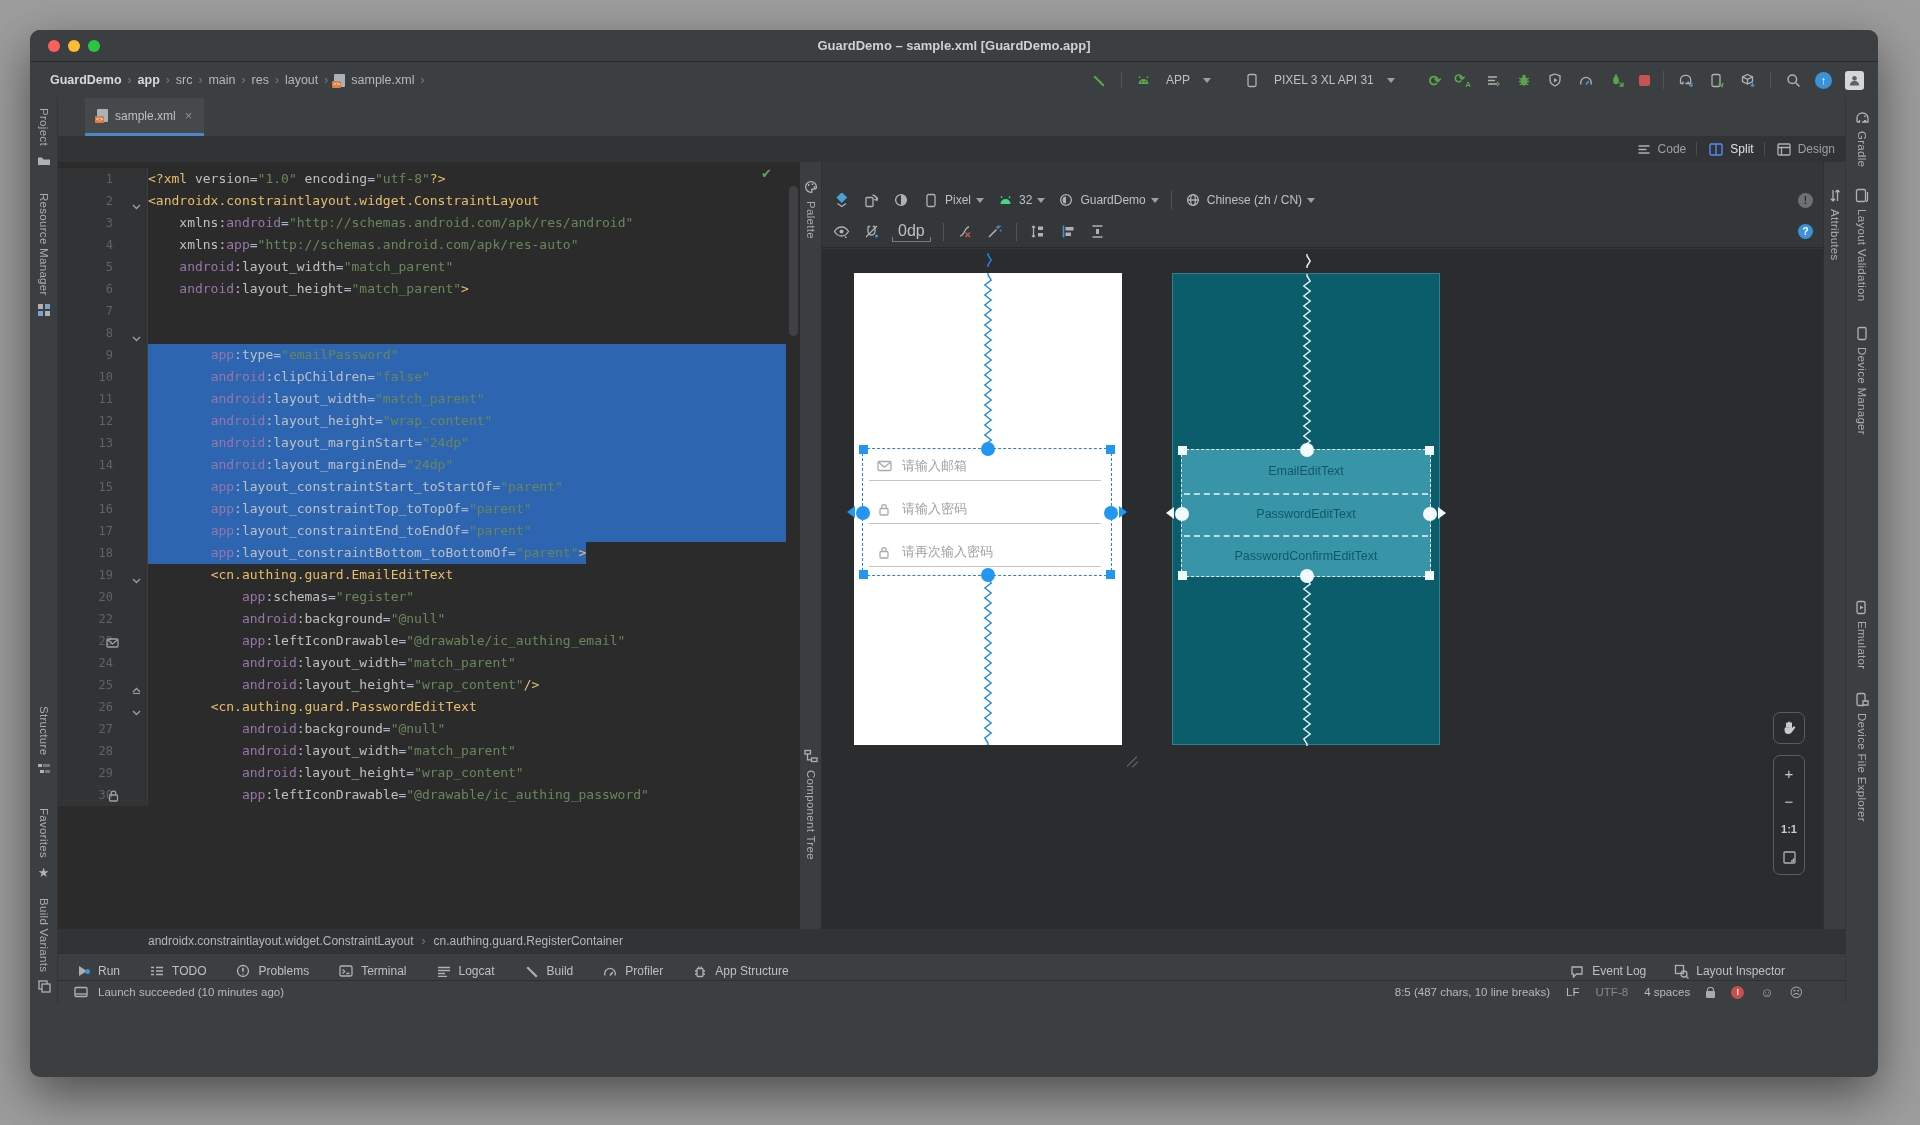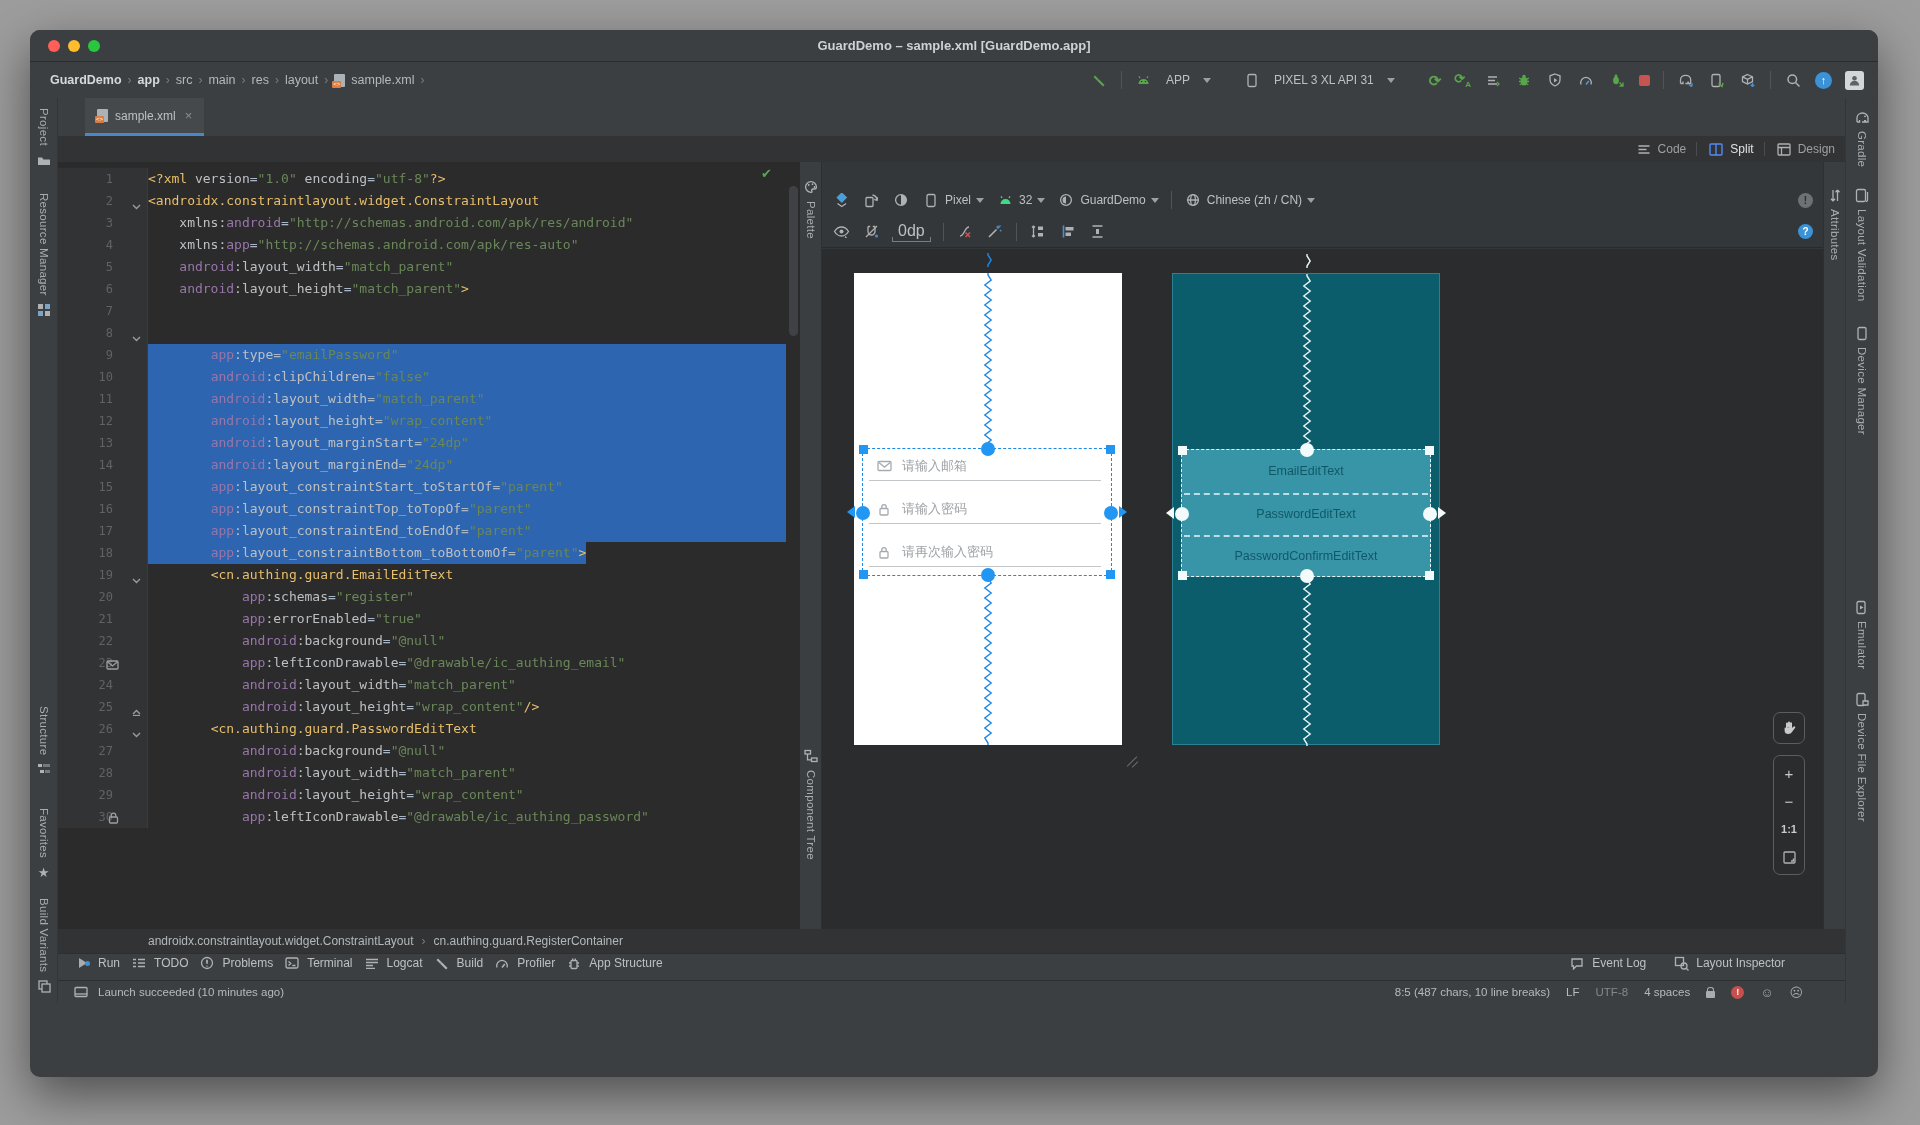--- a/index.html
+++ b/index.html
@@ -93,21 +93,21 @@
   .hand-btn{position:absolute;right:18px;top:463px;width:32px;height:32px;border:1px solid #5a5e61;border-radius:7px;display:flex;align-items:center;justify-content:center}
   .zoomgrp{position:absolute;right:18px;top:506px;width:32px;border:1px solid #5a5e61;border-radius:7px;display:flex;flex-direction:column;align-items:center;padding:4px 0;gap:2px}
   .zbtn{width:28px;height:26px;display:flex;align-items:center;justify-content:center;color:#c8cbcd;font-size:15px}
   .zbtn.oneone{font-size:11px;font-weight:bold}
   .resize-mark{position:absolute;left:303px;top:505px;width:14px;height:14px}
   .resize-mark:before,.resize-mark:after{content:"";position:absolute;background:#6b6f72;height:1px;transform:rotate(-45deg)}
   .resize-mark:before{width:14px;left:0;top:7px}.resize-mark:after{width:8px;left:6px;top:10px}
   .palette-label{top:16px}.ctree-label{top:585px}.attr-label{top:24px}
   
   .bc2{position:absolute;left:0;right:0;bottom:50px;height:24px;background:#313335;display:flex;align-items:center;gap:8px;padding-left:90px;font-size:12px;color:#b4b8ba}
-  .toolsbar{position:absolute;left:0;right:0;bottom:23px;height:27px;background:#3c3f41;border-top:1px solid #2c2e2f;display:flex;align-items:flex-start;padding:0 16px;gap:10px;font-size:12px;color:#bdc0c2}
+  .toolsbar{position:absolute;left:0;right:0;bottom:23px;height:27px;background:#3c3f41;border-top:1px solid #2c2e2f;display:flex;align-items:flex-end;padding:0 16px;gap:28px;font-size:12px;color:#bdc0c2}
   .tool-item{display:flex;align-items:center;gap:6px}
   .tools-right{margin-left:auto;display:flex;gap:26px;padding-right:44px}
   .statusbar{position:absolute;left:0;right:0;bottom:0;height:23px;background:#3c3f41;border-top:1px solid #2c2e2f;display:flex;align-items:center;padding:0 14px;font-size:11.5px;color:#b7babc}
   .status-right{margin-left:auto;display:flex;align-items:center;gap:16px;padding-right:28px}
   .dim{color:#85888a}
   .err-dot{width:13px;height:13px;border-radius:50%;background:#c94f4c;color:#fff;font-size:9px;font-weight:bold;display:flex;align-items:center;justify-content:center}
   .face{color:#a8abad;font-size:13px}
   .mini-lock{display:inline-block;width:9px;height:7px;background:#a9acae;border-radius:1px;position:relative;margin-top:4px}
   .mini-lock:before{content:"";position:absolute;left:1px;top:-4px;width:5px;height:4px;border:1.4px solid #a9acae;border-bottom:none;border-radius:3px 3px 0 0}
   .run-tri{width:0;height:0;border-top:5px solid transparent;border-bottom:5px solid transparent;border-left:8px solid #a9acae;position:relative;display:inline-block}
@@ -398,21 +398,20 @@
           <div class="cl sel-mid"><div class="gut"><span class="lnum">13</span></div><div class="body"><span class="ind">        </span><span class="seg"><span class="ct-n">android</span><span class="ct-a">:layout_marginStart</span><span class="ct-e">=</span><span class="ct-v">"24dp"</span></span><span class="ext"></span></div></div>
           <div class="cl sel-mid"><div class="gut"><span class="lnum">14</span></div><div class="body"><span class="ind">        </span><span class="seg"><span class="ct-n">android</span><span class="ct-a">:layout_marginEnd</span><span class="ct-e">=</span><span class="ct-v">"24dp"</span></span><span class="ext"></span></div></div>
           <div class="cl sel-mid"><div class="gut"><span class="lnum">15</span></div><div class="body"><span class="ind">        </span><span class="seg"><span class="ct-n">app</span><span class="ct-a">:layout_constraintStart_toStartOf</span><span class="ct-e">=</span><span class="ct-v">"parent"</span></span><span class="ext"></span></div></div>
           <div class="cl sel-mid"><div class="gut"><span class="lnum">16</span></div><div class="body"><span class="ind">        </span><span class="seg"><span class="ct-n">app</span><span class="ct-a">:layout_constraintTop_toTopOf</span><span class="ct-e">=</span><span class="ct-v">"parent"</span></span><span class="ext"></span></div></div>
           <div class="cl sel-mid"><div class="gut"><span class="lnum">17</span></div><div class="body"><span class="ind">        </span><span class="seg"><span class="ct-n">app</span><span class="ct-a">:layout_constraintEnd_toEndOf</span><span class="ct-e">=</span><span class="ct-v">"parent"</span></span><span class="ext"></span></div></div>
           <div class="cl sel-end"><div class="gut"><span class="lnum">18</span></div><div class="body"><span class="ind">        </span><span class="seg"><span class="ct-n">app</span><span class="ct-a">:layout_constraintBottom_toBottomOf</span><span class="ct-e">=</span><span class="ct-v">"parent"</span><span class="ct-t">&gt;</span></span><span class="ext"></span></div></div>
           <div class="cl"><div class="gut"><span class="lnum">19</span><span class="fold"><svg width="9" height="6" viewBox="0 0 9 6" fill="none" stroke="#afb1b3" stroke-width="1.3">
                   <path d="M1 1l3.5 3.5L8 1" stroke="#9a9da0" stroke-width="1.4"></path>
                 </svg></span></div><div class="body"><span class="ind">        </span><span class="seg"><span class="ct-t">&lt;cn.authing.guard.EmailEditText</span></span><span class="ext"></span></div></div>
           <div class="cl"><div class="gut"><span class="lnum">20</span></div><div class="body"><span class="ind">            </span><span class="seg"><span class="ct-n">app</span><span class="ct-a">:schemas</span><span class="ct-e">=</span><span class="ct-v">"register"</span></span><span class="ext"></span></div></div>
-          <div class="cl"><div class="gut"><span class="lnum">21</span></div><div class="body"><span class="ind">            </span><span class="seg"><span class="ct-n">app</span><span class="ct-a">:errorEnabled</span><span class="ct-e">=</span><span class="ct-v">"true"</span></span><span class="ext"></span></div></div>
           <div class="cl"><div class="gut"><span class="lnum">22</span></div><div class="body"><span class="ind">            </span><span class="seg"><span class="ct-n">android</span><span class="ct-a">:background</span><span class="ct-e">=</span><span class="ct-v">"@null"</span></span><span class="ext"></span></div></div>
           <div class="cl"><div class="gut"><span class="lnum">23</span><span class="gicon"><svg width="13" height="10" viewBox="0 0 13 10" fill="none" stroke="#afb1b3" stroke-width="1.3">
                   <rect x="1" y="1" width="11" height="8" rx="1" stroke="#9da0a2"></rect>
                   <path d="M1.5 1.8L6.5 6l5-4.2" stroke="#9da0a2"></path>
                 </svg></span></div><div class="body"><span class="ind">            </span><span class="seg"><span class="ct-n">app</span><span class="ct-a">:leftIconDrawable</span><span class="ct-e">=</span><span class="ct-v">"@drawable/ic_authing_email"</span></span><span class="ext"></span></div></div>
           <div class="cl"><div class="gut"><span class="lnum">24</span></div><div class="body"><span class="ind">            </span><span class="seg"><span class="ct-n">android</span><span class="ct-a">:layout_width</span><span class="ct-e">=</span><span class="ct-v">"match_parent"</span></span><span class="ext"></span></div></div>
           <div class="cl"><div class="gut"><span class="lnum">25</span><span class="fold"><svg width="9" height="7" viewBox="0 0 9 7" fill="none" stroke="#afb1b3" stroke-width="1.3">
                   <path d="M1 5l3.5-3.5L8 5" stroke="#9a9da0" stroke-width="1.4"></path>
                   <path d="M1 6.5h7" stroke="#9a9da0"></path>
                 </svg></span></div><div class="body"><span class="ind">            </span><span class="seg"><span class="ct-n">android</span><span class="ct-a">:layout_height</span><span class="ct-e">=</span><span class="ct-v">"wrap_content"</span><span class="ct-t">/&gt;</span></span><span class="ext"></span></div></div>

